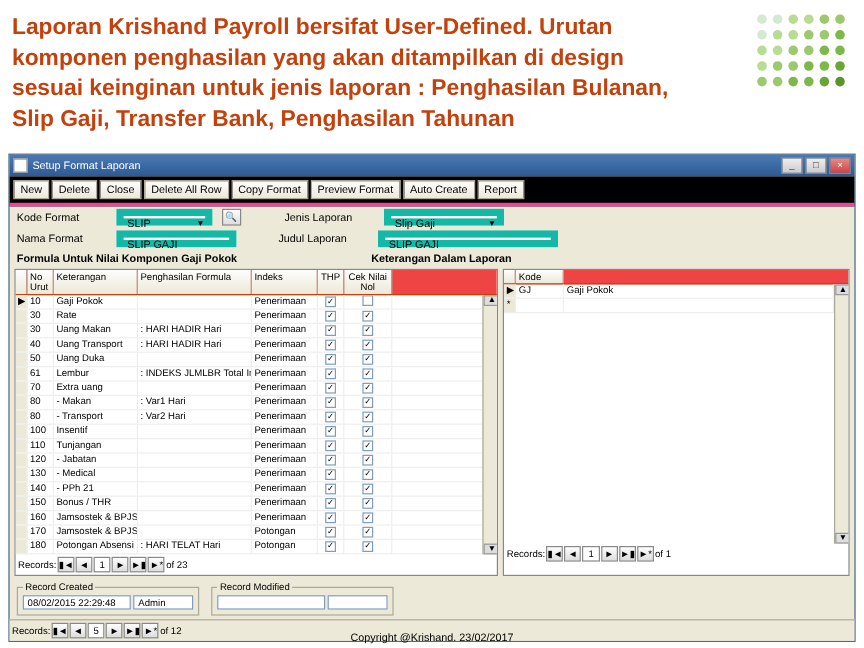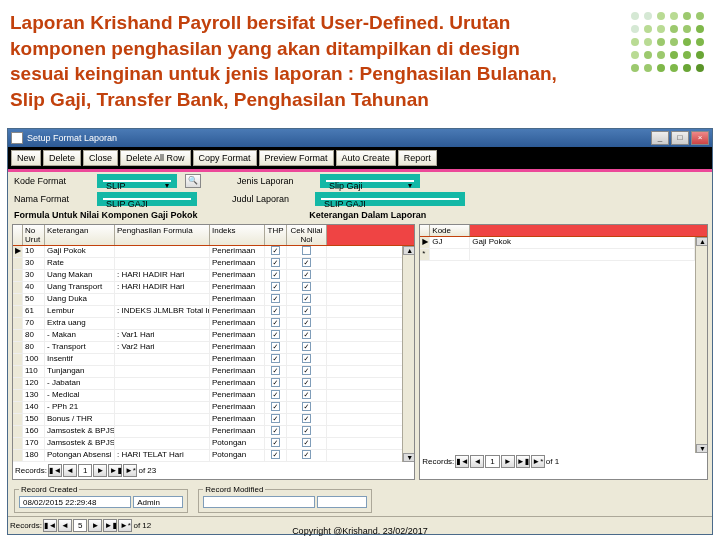--- a/index.html
+++ b/index.html
@@ -33,21 +33,21 @@
 .sel{width:10px;background:#ece9d8;border-right:1px solid #aca899}
 .c-no{width:22px}.c-ket{width:70px}.c-kf{width:95px}.c-jn{width:55px}.c-thp{width:22px;text-align:center}.c-cnn{width:40px;text-align:center}
 .chk{display:inline-block;width:9px;height:9px;border:1px solid #7f9db9;background:#fff;text-align:center;line-height:7px;font-size:7px}
 .gr-kode{width:40px}.gr-nama{flex:1}
 .nav{display:flex;align-items:center;font-size:8px;padding:2px;gap:1px}
 .navbtn{width:14px;height:13px;background:linear-gradient(#fdfdfd,#ddd);border:1px solid #888;text-align:center;line-height:11px;cursor:pointer}
 .navtxt{background:#fff;border:1px solid #888;padding:0 4px;height:13px;line-height:11px}
 .audit{display:flex;gap:10px;padding:3px 6px;font-size:8px}
 .audit fieldset{border:1px solid #aca899;padding:2px 4px}
 .audit legend{font-size:8px;padding:0 2px}
-.ainp{background:#fff;border:1px solid #7f9db9;padding:1px 3px;font-size:8px;height:12px;width:112px;display:inline-block}
+.ainp{background:#fff;border:1px solid #7f9db9;padding:1px 3px;font-size:8px;height:12px;width:90px;display:inline-block}
 .copyright{position:absolute;bottom:4px;left:0;width:100%;text-align:center;font-size:9px}
 .scroll{width:12px;background:#ece9d8;border-left:1px solid #aca899;position:relative}
 .scroll::before{content:"▲";position:absolute;top:0;left:0;width:100%;font-size:7px;text-align:center;background:#ddd;border:1px solid #999}
 .scroll::after{content:"▼";position:absolute;bottom:0;left:0;width:100%;font-size:7px;text-align:center;background:#ddd;border:1px solid #999}
 .gbody{display:flex}
 .gbody-rows{flex:1}
 </style>
 </head>
 <body>
 

